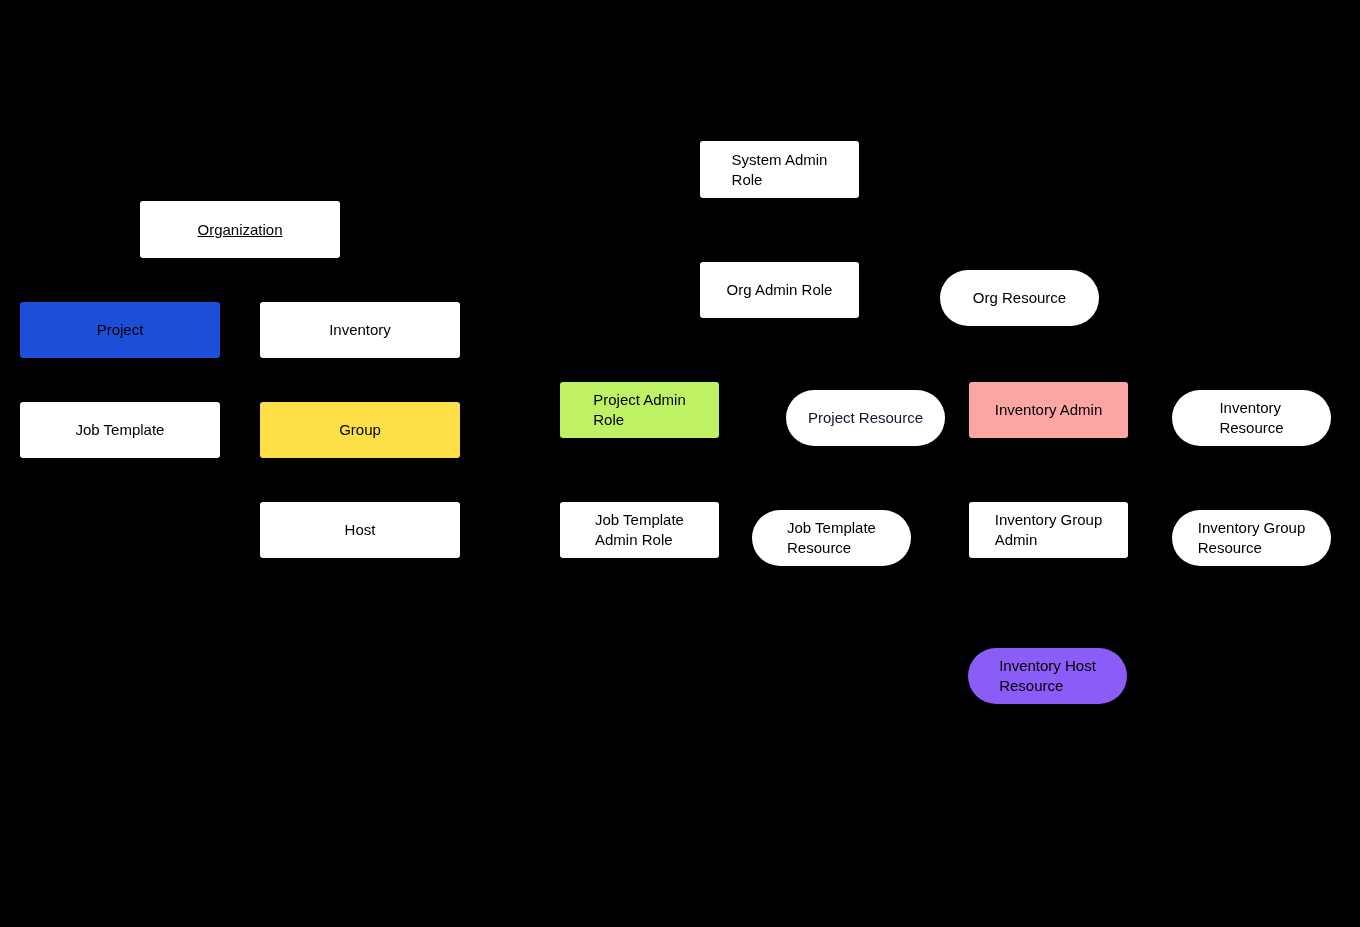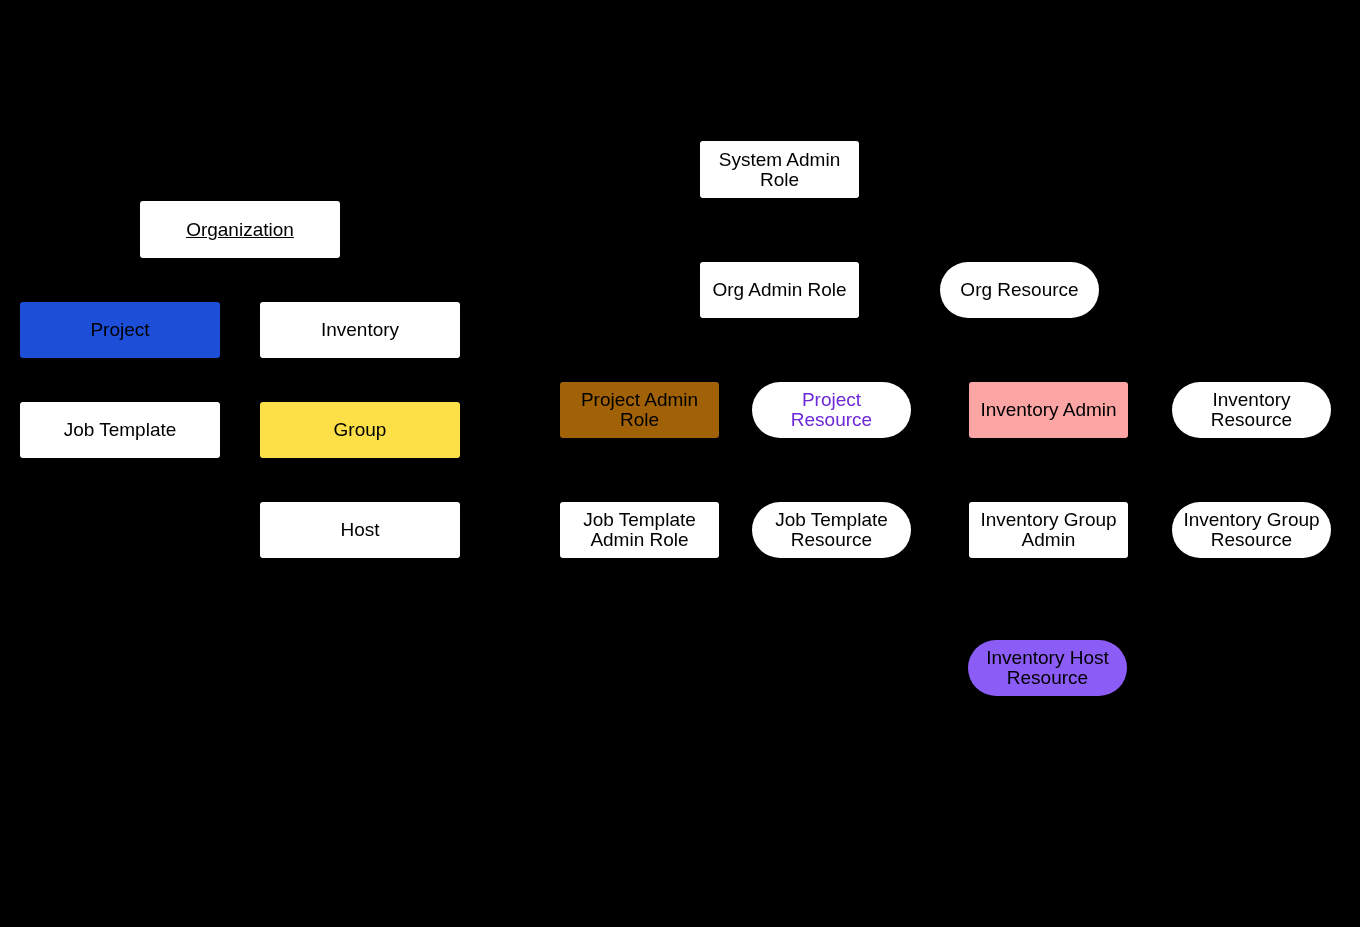--- a/index.html
+++ b/index.html
@@ -15,51 +15,52 @@
     overflow: hidden;
     font-family: "Liberation Sans", sans-serif;
   }
   .node {
     position: absolute;
     background: #ffffff;
     color: #000000;
     display: flex;
     align-items: center;
     justify-content: center;
-    text-align: center;
-    font-size: 19px;
+    text-align: left;
+    font-size: 15px;
     line-height: 20px;
     box-sizing: border-box;
-    padding: 2px 10px;
+    padding: 2px 20px;
     white-space: pre-line;
   }
   .node.rect {
     border-radius: 3px;
   }
   .node.pill {
     border-radius: 999px;
+    margin-top: 8px;
   }
 </style>
 </head>
 <body>
 
 <div id="canvas" style="background: rgb(0, 0, 0);">
     <div class="node rect" style="left: 140px; top: 201px; width: 200px; height: 57px; background: rgb(255, 255, 255); color: rgb(0, 0, 0); text-decoration: underline;">Organization</div>
     <div class="node rect" style="left: 20px; top: 302px; width: 200px; height: 56px; background: #1d4ed8; color: rgb(0, 0, 0);">Project</div>
     <div class="node rect" style="left: 260px; top: 302px; width: 200px; height: 56px; background: rgb(255, 255, 255); color: rgb(0, 0, 0);">Inventory</div>
     <div class="node rect" style="left: 20px; top: 402px; width: 200px; height: 56px; background: rgb(255, 255, 255); color: rgb(0, 0, 0);">Job Template</div>
     <div class="node rect" style="left: 260px; top: 402px; width: 200px; height: 56px; background: #fde047; color: rgb(0, 0, 0);">Group</div>
     <div class="node rect" style="left: 260px; top: 502px; width: 200px; height: 56px; background: rgb(255, 255, 255); color: rgb(0, 0, 0);">Host</div>
     <div class="node rect" style="left: 700px; top: 141px; width: 159px; height: 57px; background: rgb(255, 255, 255); color: rgb(0, 0, 0);">System Admin
 Role</div>
     <div class="node rect" style="left: 700px; top: 262px; width: 159px; height: 56px; background: rgb(255, 255, 255); color: rgb(0, 0, 0);">Org Admin Role</div>
     <div class="node pill" style="left: 940px; top: 262px; width: 159px; height: 56px; background: rgb(255, 255, 255); color: rgb(0, 0, 0);">Org Resource</div>
-    <div class="node rect" style="left: 560px; top: 382px; width: 159px; height: 56px; background: #a16207; color: rgb(0, 0, 0);">Project Admin
+    <div class="node rect" style="left: 560px; top: 382px; width: 159px; height: 56px; background: #bef264; color: rgb(0, 0, 0);">Project Admin
 Role</div>
-    <div class="node pill" style="left: 752px; top: 382px; width: 159px; height: 56px; background: rgb(255, 255, 255); color: #6d28d9;">Project Resource</div>
+    <div class="node pill" style="left: 786px; top: 382px; width: 159px; height: 56px; background: rgb(255, 255, 255); color: #0f172a;">Project Resource</div>
     <div class="node rect" style="left: 969px; top: 382px; width: 159px; height: 56px; background: #fca5a5; color: rgb(0, 0, 0);">Inventory Admin</div>
     <div class="node pill" style="left: 1172px; top: 382px; width: 159px; height: 56px; background: rgb(255, 255, 255); color: rgb(0, 0, 0);">Inventory
 Resource</div>
     <div class="node rect" style="left: 560px; top: 502px; width: 159px; height: 56px; background: rgb(255, 255, 255); color: rgb(0, 0, 0);">Job Template
 Admin Role</div>
     <div class="node pill" style="left: 752px; top: 502px; width: 159px; height: 56px; background: rgb(255, 255, 255); color: rgb(0, 0, 0);">Job Template
 Resource</div>
     <div class="node rect" style="left: 969px; top: 502px; width: 159px; height: 56px; background: rgb(255, 255, 255); color: rgb(0, 0, 0);">Inventory Group
 Admin</div>
     <div class="node pill" style="left: 1172px; top: 502px; width: 159px; height: 56px; background: rgb(255, 255, 255); color: rgb(0, 0, 0);">Inventory Group

